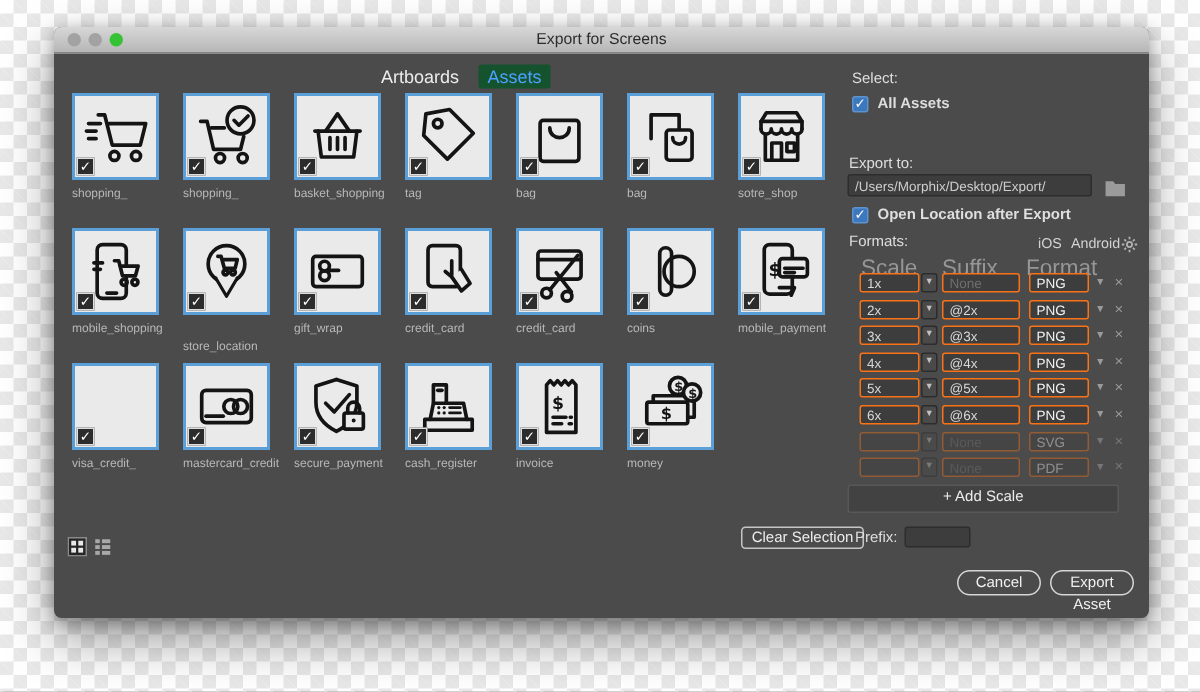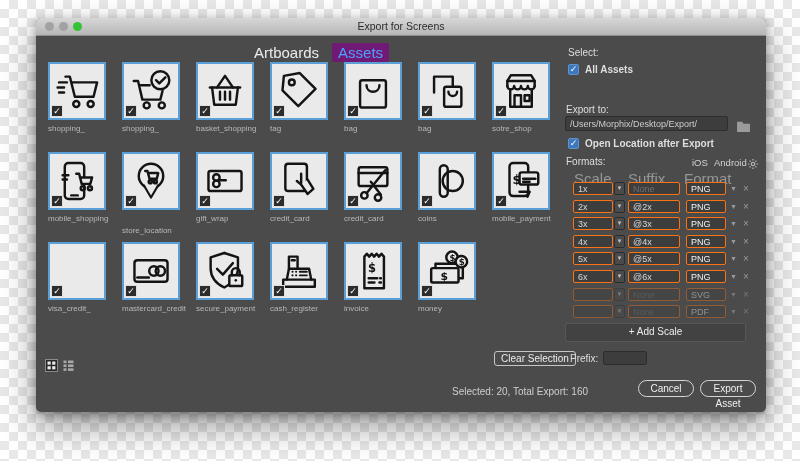--- a/index.html
+++ b/index.html
@@ -22,22 +22,22 @@
     background:linear-gradient(#d7d7d7,#b6b6b6);border-bottom:1px solid #8d8d8d;
     border-radius:5px 5px 0 0;}
   .lights{position:absolute;left:9px;top:4px;display:flex;gap:5px}
   .light{width:9px;height:9px;border-radius:50%}
   .l-gray{background:#a2a2a2}
   .l-green{background:#35c335}
   .win-title{position:absolute;left:0;right:0;top:2px;text-align:center;
     font-size:10.5px;color:#2c2c2c}
   
   .tabs{position:absolute;left:212px;top:25px;display:flex;gap:7px;align-items:center}
-  .tab{font-size:15px;color:#ececec;padding:1px 6px;border-radius:2px}
-  .tab.active{background:#701a75;color:#4da0ff}
+  .tab{font-size:12px;color:#ececec;padding:1px 6px;border-radius:2px}
+  .tab.active{background:#14532d;color:#4da0ff}
   
   .tile{position:absolute;width:58px;height:58px;background:#eaeaea;
     border:2px solid #5b9fd8;box-sizing:border-box;display:flex;
     align-items:center;justify-content:center}
   .tile-icon{width:46px;height:46px;display:flex;align-items:center;justify-content:center}
   .tile-icon svg text{font-family:"DejaVu Sans",sans-serif}
   .tcb{position:absolute;left:1px;bottom:1px;width:12px;height:12px;
     background:#2c2c2c;border:1px solid #dedede;box-sizing:border-box;
     color:#fff;font-size:9px;line-height:10px;text-align:center}
   .tile-label{position:absolute;width:72px;font-size:8px;color:#b8b8b8;
@@ -465,17 +465,16 @@
     <span class="fx">×</span>
   </div>
     </div>
 
   <div class="addscale">+ Add Scale</div>
 
   <div class="btn-sq" style="left:458px;top:333px;width:82px;height:15px;line-height:13px">Clear Selection</div>
   <div class="rp-label" style="left:534px;top:335px">Prefix:</div>
   <input class="field" style="left: 567px; top: 333px; width: 44px; height: 14px;" value="">
 
-  <div class="status" style="left:416px;top:368px">Selected: 20, Total Export: 160</div>
   <div class="btn-pill" style="left:602px;top:362px;width:56px">Cancel</div>
   <div class="btn-pill" style="left:664px;top:362px;width:56px">Export Asset</div>
 
 </div>
 
 </body></html>

